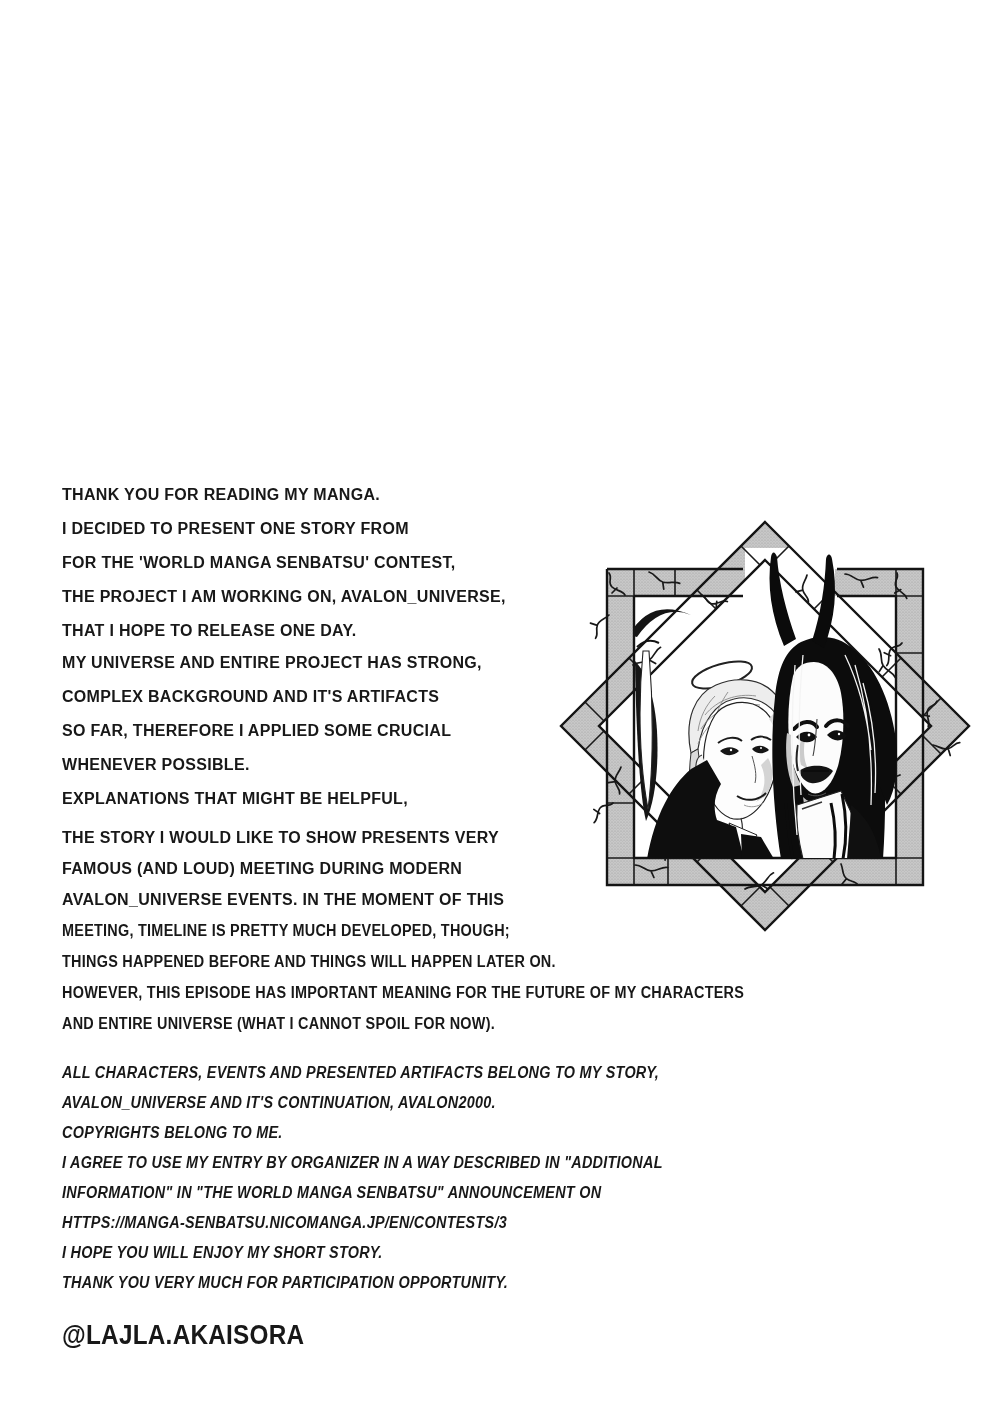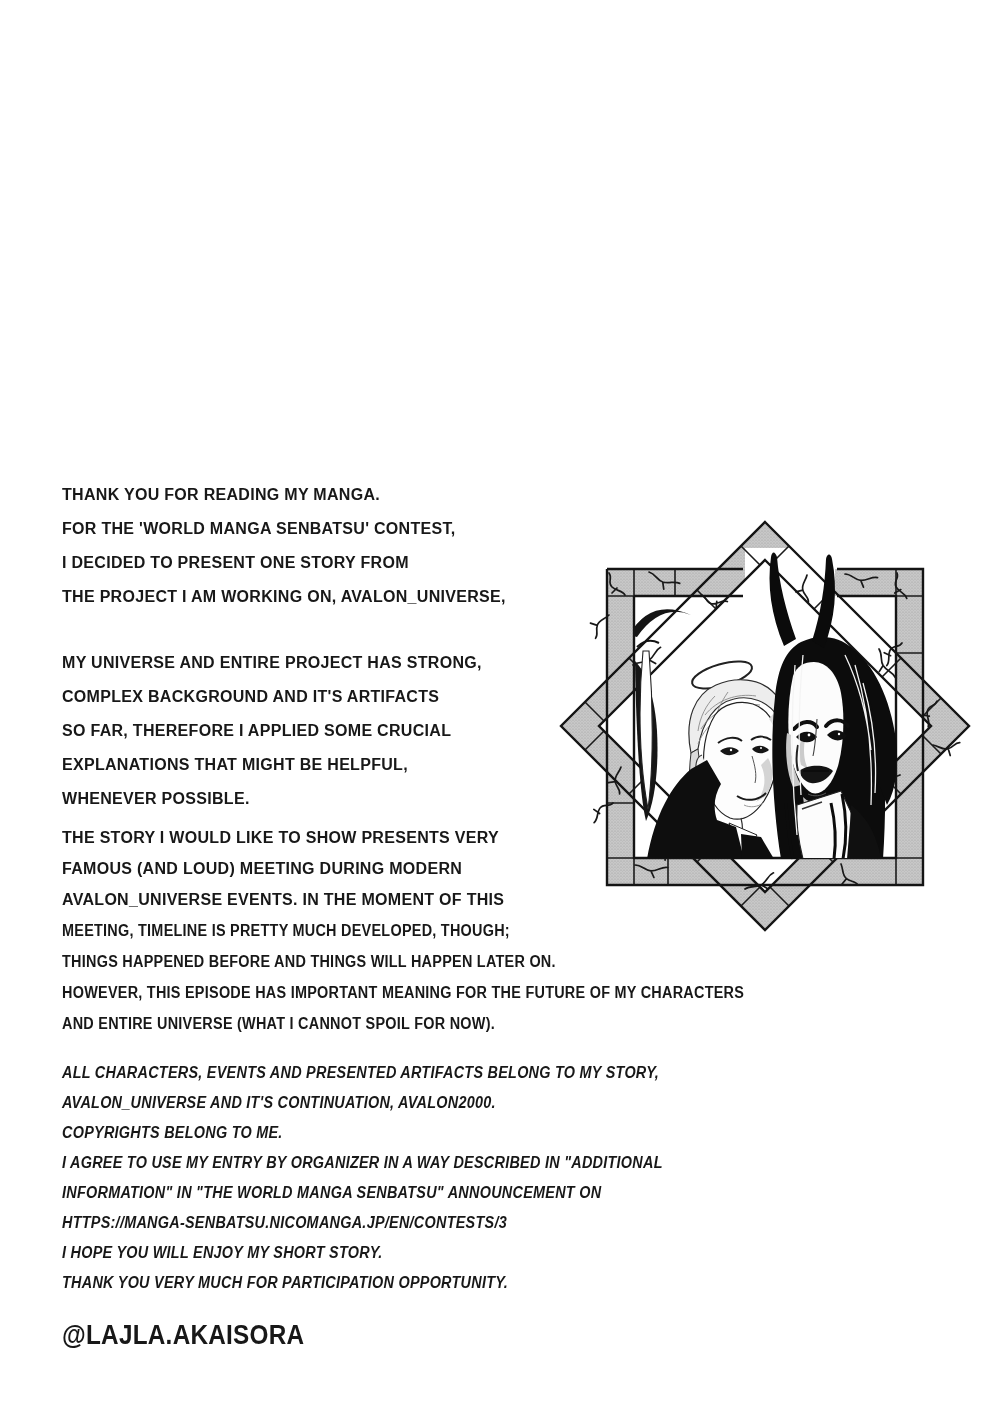--- a/index.html
+++ b/index.html
@@ -26,31 +26,32 @@
   .cond{transform:scaleX(0.9);}
   .art{position:absolute;left:545px;top:503px;width:440px;height:440px;}
 </style>
 </head>
 <body>
 
 <div class="page">
 
   <section class="txt p1">
     <div class="line">THANK YOU FOR READING MY MANGA.</div>
+    <div class="line">I DECIDED TO PRESENT ONE STORY FROM</div>
     <div class="line">FOR THE 'WORLD MANGA SENBATSU' CONTEST,</div>
-    <div class="line">I DECIDED TO PRESENT ONE STORY FROM</div>
     <div class="line">THE PROJECT I AM WORKING ON, AVALON_UNIVERSE,</div>
+    <div class="line">THAT I HOPE TO RELEASE ONE DAY.</div>
   </section>
 
   <section class="txt p2">
     <div class="line">MY UNIVERSE AND ENTIRE PROJECT HAS STRONG,</div>
     <div class="line">COMPLEX BACKGROUND AND IT'S ARTIFACTS</div>
     <div class="line">SO FAR, THEREFORE I APPLIED SOME CRUCIAL</div>
+    <div class="line">WHENEVER POSSIBLE.</div>
     <div class="line">EXPLANATIONS THAT MIGHT BE HELPFUL,</div>
-    <div class="line">WHENEVER POSSIBLE.</div>
   </section>
 
   <section class="txt p3">
     <div class="line">THE STORY I WOULD LIKE TO SHOW PRESENTS VERY</div>
     <div class="line">FAMOUS (AND LOUD) MEETING DURING MODERN</div>
     <div class="line">AVALON_UNIVERSE EVENTS. IN THE MOMENT OF THIS</div>
     <div class="line cond">MEETING, TIMELINE IS PRETTY MUCH DEVELOPED, THOUGH;</div>
     <div class="line cond">THINGS HAPPENED BEFORE AND THINGS WILL HAPPEN LATER ON.</div>
     <div class="line cond">HOWEVER, THIS EPISODE HAS IMPORTANT MEANING FOR THE FUTURE OF MY CHARACTERS</div>
     <div class="line cond">AND ENTIRE UNIVERSE (WHAT I CANNOT SPOIL FOR NOW).</div>

